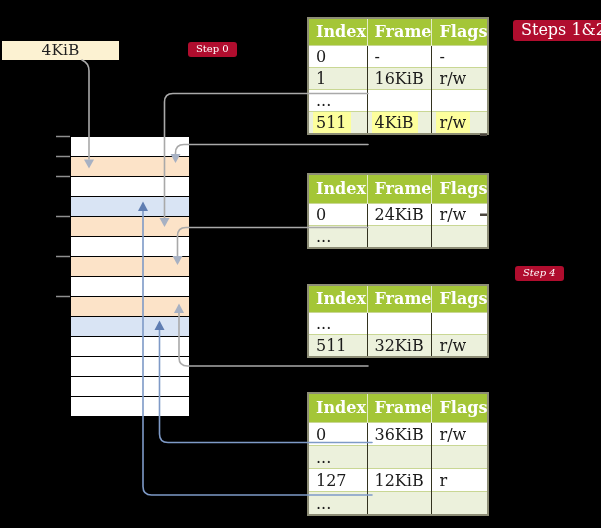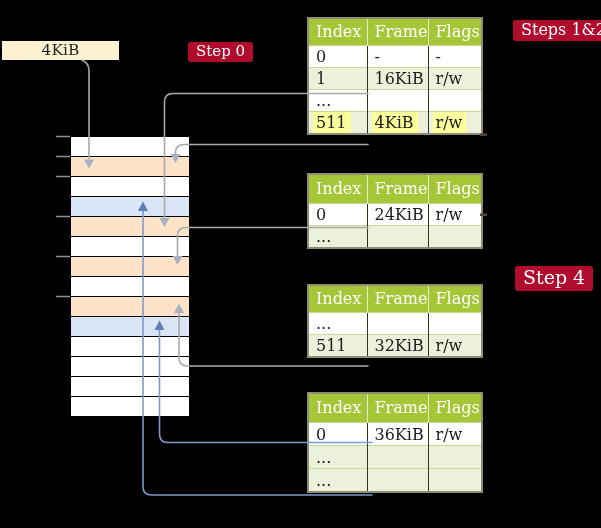--- a/index.html
+++ b/index.html
@@ -4,40 +4,40 @@
 <style>
   html,body{margin:0;padding:0;background:#000;}
   #stage{position:relative;width:601px;height:528px;background:#000;overflow:hidden;
          font-family:"DejaVu Serif","Liberation Serif",serif;}
 
   
   .frame-label{position:absolute;left:2px;top:41px;width:117px;height:19px;
                background:#fcf2d2;color:#1f1f1f;font-size:15.5px;text-align:center;line-height:19px;}
 
   
-  .badge{position:absolute;background:#b00d2e;color:#fff;font-size:15px;
+  .badge{position:absolute;background:#b00d2e;color:#fff;font-size:10px;
          padding:1px 8px 2px;border-radius:3px;white-space:nowrap;line-height:1.15;}
   .badge.b0{left:188px;top:42px;}
   .badge.b12{left:513px;top:20px;font-size:16px;}
   .badge.b3{left:519px;top:158px;}
-  .badge.b4{left:515px;top:266px;font-size:19px;}
+  .badge.b4{left:515px;top:266px;font-size:10px;font-style:italic;}
 
   
   .memcol{position:absolute;left:70px;top:136px;width:118px;background:#fff;border:1px solid #000;}
   .memrow{height:19px;border-bottom:1px solid #000;}
   .memrow:last-child{border-bottom:none;}
   .memrow.w{background:#ffffff;}
   .memrow.o{background:#fce3c8;}
   .memrow.b{background:#d9e4f4;}
 
   
   table.ptable{position:absolute;left:307px;border-collapse:collapse;table-layout:fixed;
                background:#fff;border:2px solid #8d8d76;}
   table.ptable col.c1{width:59px;} table.ptable col.c2{width:61px;} table.ptable col.c3{width:54px;}
-  .ptable th{background:#a4c637;color:#fff;font-weight:normal;font-size:16px;text-align:left;
+  .ptable th{background:#a4c637;color:#fff;font-weight:bold;font-size:16px;text-align:left;
              height:21px;padding:2px 0 3px 7px;border-right:1px solid #e3ecc6;}
   .ptable th:last-child{border-right:none;}
   .ptable td{font-size:16px;color:#1b1b1b;height:21px;padding:0 0 0 7px;
              border-right:1px solid #33331f;border-top:1px solid #c9d794;vertical-align:middle;}
   .ptable td:last-child{border-right:none;}
   .ptable tr.shade td{background:#ecf1dc;}
   .t1{top:17px;} .t2{top:173px;} .t3{top:284px;} .t4{top:392px;}
   .t2 th,.t4 th{padding-top:3px;padding-bottom:4px;}
   .t4 td{height:22px;}
   .hl{background:#fdff9c;padding:1px 4px 1px 3px;margin-left:-3px;}
@@ -173,20 +173,25 @@
     <tr>
       <td>0</td>
       <td>36KiB</td>
       <td>r/w</td>
     </tr>
     <tr class="shade">
       <td>...</td>
       <td></td>
       <td></td>
     </tr>
+    <tr>
+      <td>127</td>
+      <td>12KiB</td>
+      <td>r</td>
+    </tr>
     <tr class="shade">
       <td>...</td>
       <td></td>
       <td></td>
     </tr>
   </tbody>
     </table>
 
   <svg class="overlay" width="601" height="528" viewBox="0 0 601 528">
 

